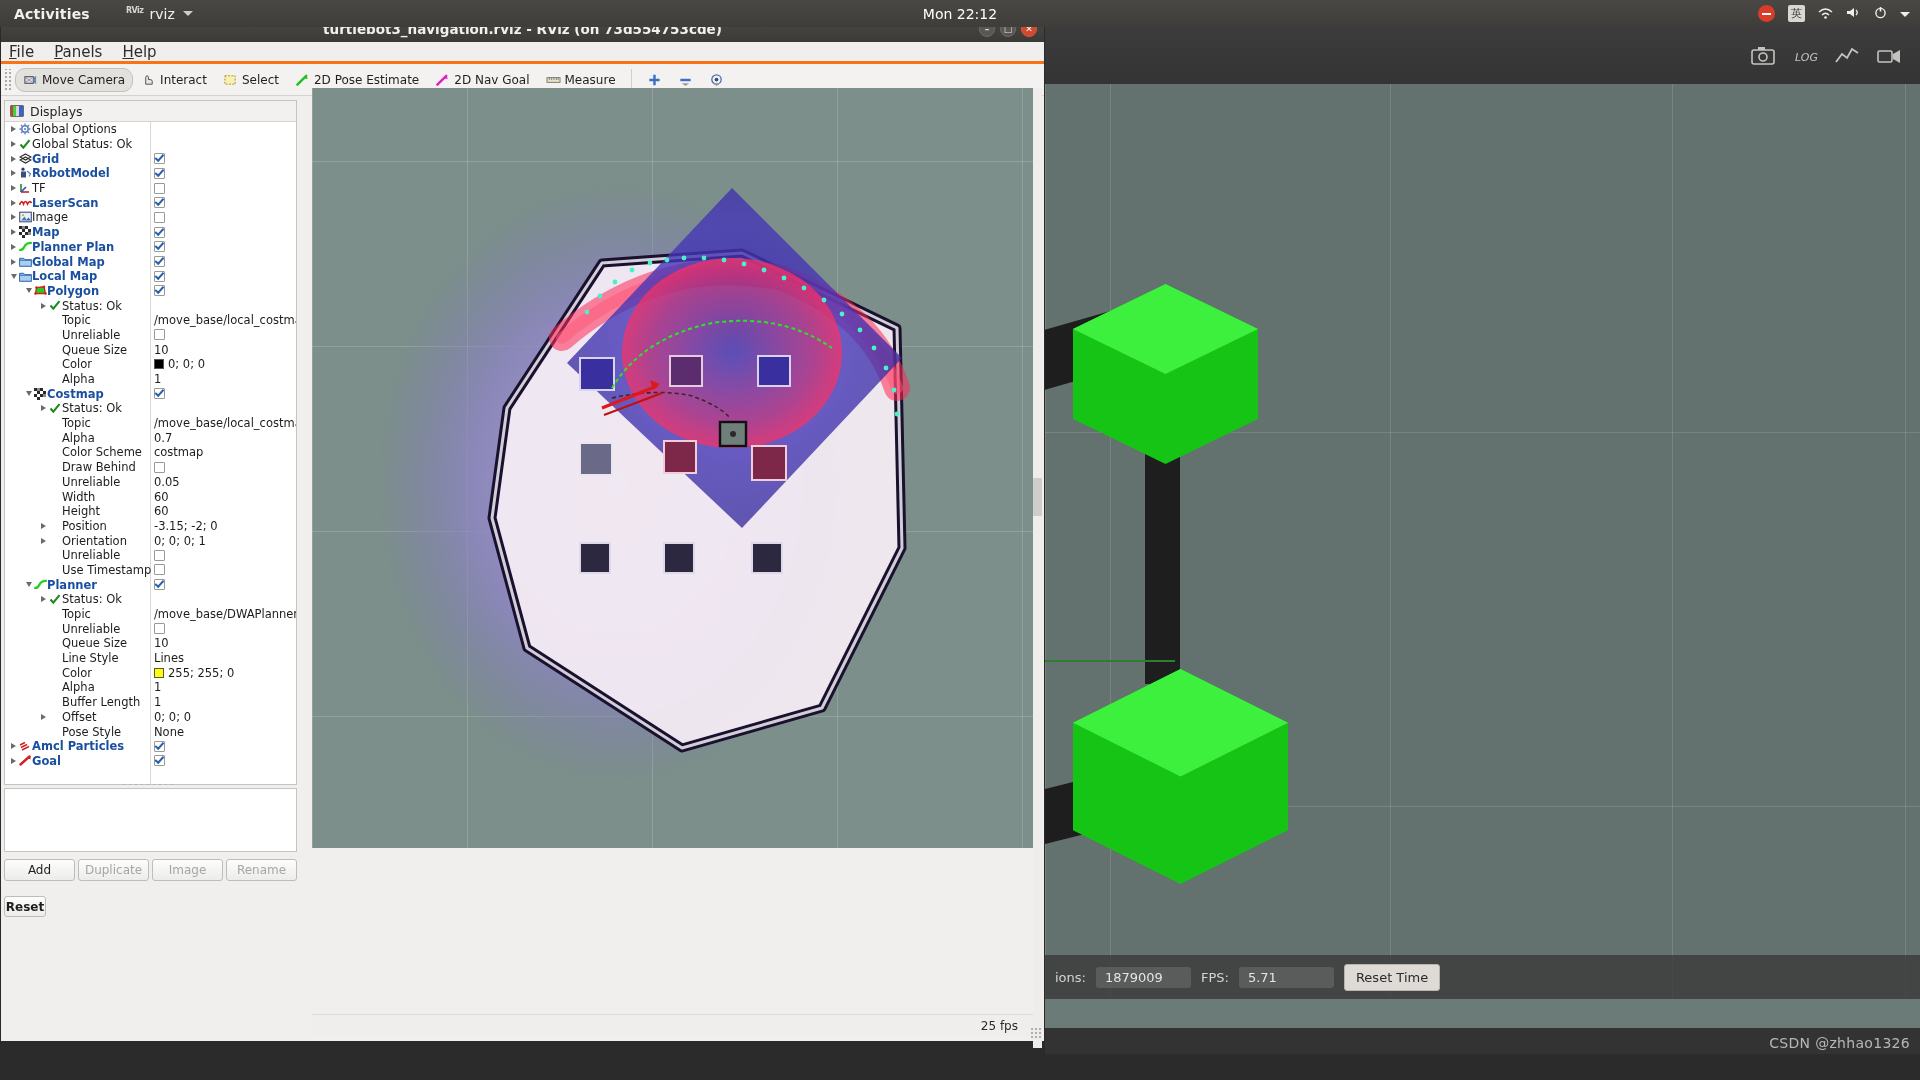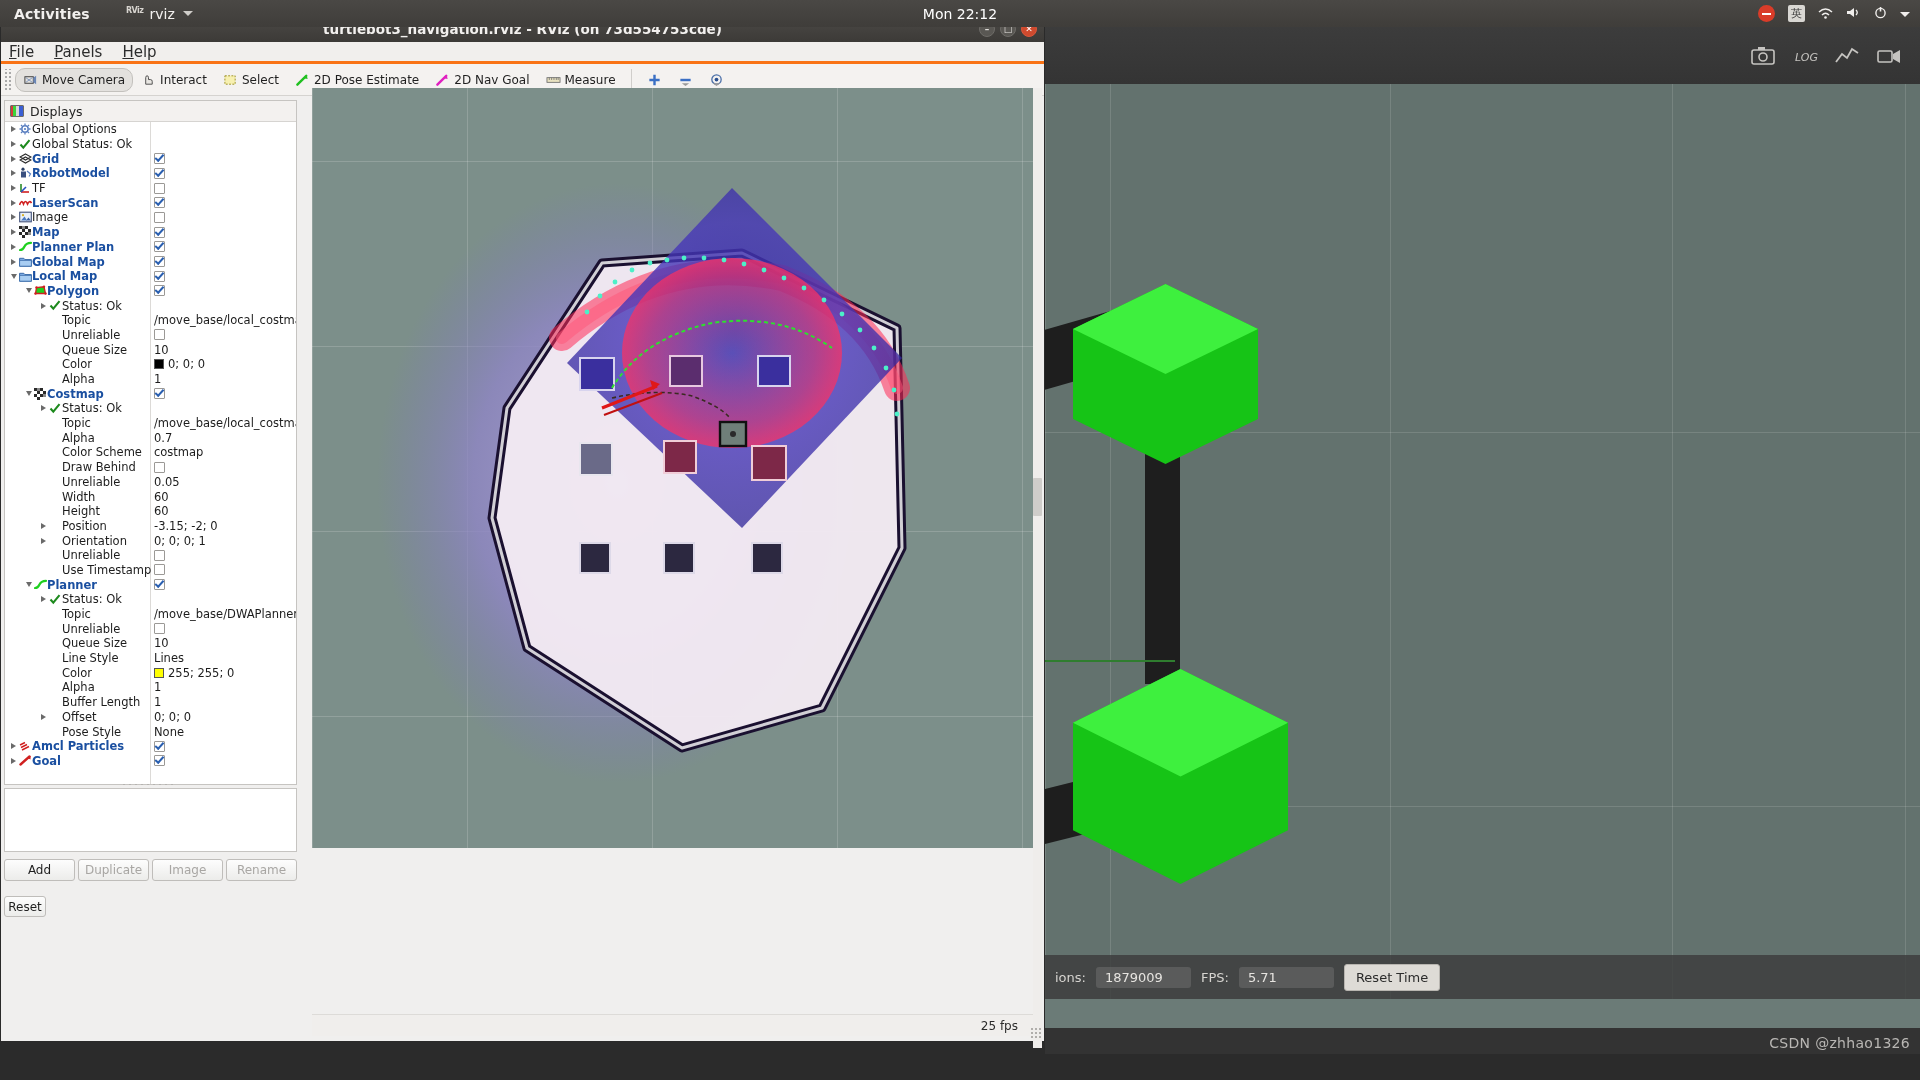--- a/index.html
+++ b/index.html
@@ -195,21 +195,21 @@
   .pbtn {
     flex: 1; font-size: 12px; background: linear-gradient(to bottom,#fdfdfd,#ececea);
     border: 1px solid #bfbdba; border-radius: 3px; color: #1f1f1f;
     display: flex; align-items: center; justify-content: center;
   }
   .pbtn.disabled { color: #a8a6a3; }
   #resetbtn {
     position: absolute; left: 3px; top: 880px; width: 42px; height: 21px;
     font-size: 12px; background: linear-gradient(to bottom,#fdfdfd,#ececea);
     border: 1px solid #bfbdba; border-radius: 3px; color: #1f1f1f;
-    display: flex; align-items: center; justify-content: center;
+    display: flex; align-items: center; justify-content: center; font-weight: bold;
   }
 
   
   #render-view {
     position: absolute; left: 311px; top: 72px; width: 722px; height: 760px;
     background: #7c8f8a; overflow: hidden;
   }
   .rv-grid-v { position: absolute; top: 0; bottom: 0; width: 1px; background: rgba(255,255,255,.17); }
   .rv-grid-h { position: absolute; left: 0; right: 0; height: 1px; background: rgba(255,255,255,.17); }
   #statusbar {

